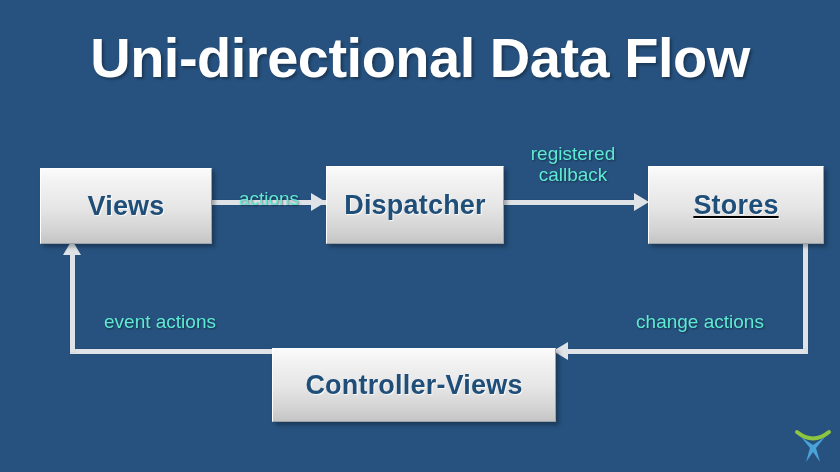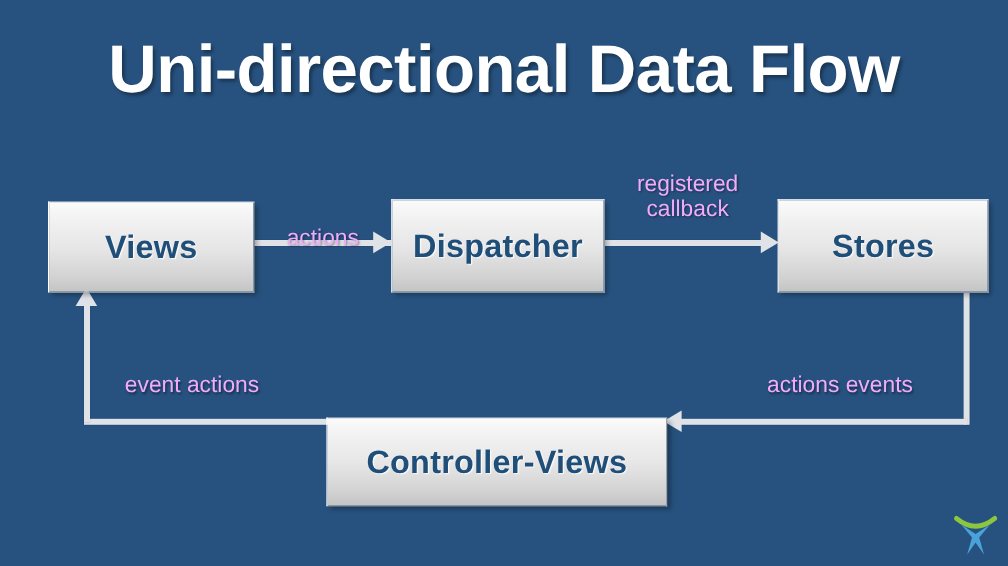--- a/index.html
+++ b/index.html
@@ -43,21 +43,21 @@
     color:#1f4e79;
     font-weight:bold;
     font-size:27px;
     letter-spacing:0.2px;
     text-shadow:1px 1px 1px rgba(255,255,255,0.85);
     white-space:nowrap;
   }
 
   #node-views        {left:40px;  top:168px; width:172px; height:76px;}
   #node-dispatcher   {left:326px; top:166px; width:178px; height:78px;}
-  #node-stores       {left:648px; top:166px; width:176px; height:78px;}
+  #node-stores       {left:648px; top:166px; width:176px; height:78px;text-decoration:underline;}
   #node-controller   {left:272px; top:316px; width:284px; height:74px;margin-top:32px;}
 
   
   .line{
     position:absolute;
     background:#dfe3e8;
     box-shadow:0 0 1px rgba(0,0,0,0.25);
   }
   .line.h{height:5px;}
   .line.v{width:5px;}
@@ -91,21 +91,21 @@
     border-bottom:15px solid #dfe3e8;
   }
   #arrow-actions   {left:311px;top:193px;}
   #arrow-callback  {left:634px;top:193px;}
   #arrow-change    {left:553px;top:342px;}
   #arrow-event     {left:63px;top:240px;}
 
   
   .label{
     position:absolute;
-    color:#f0abfc;
+    color:#5eead4;
     font-size:19px;
     line-height:1.12;
     text-align:center;
     text-shadow:1px 1px 2px rgba(0,0,0,0.45);
     white-space:pre-line;
   }
   #label-actions  {left:208px;top:168px;width:122px;margin-top:20px;}
   #label-callback {left:498px;top:143px;width:150px;}
   #label-change   {left:610px;top:311px;width:180px;}
   #label-event    {left:72px; top:311px;width:176px;}
@@ -128,21 +128,21 @@
   <div class="line v" id="line-event-v"></div>
 
   <div class="arrow right" id="arrow-actions"></div>
   <div class="arrow right" id="arrow-callback"></div>
   <div class="arrow left" id="arrow-change"></div>
   <div class="arrow up" id="arrow-event"></div>
 
   <div class="label" id="label-actions">actions</div>
   <div class="label" id="label-callback">registered
 callback</div>
-  <div class="label" id="label-change">actions events</div>
+  <div class="label" id="label-change">change actions</div>
   <div class="label" id="label-event">event actions</div>
 
   <div class="node" id="node-views">
     <span>Views</span>
   </div>
   <div class="node" id="node-dispatcher">
     <span>Dispatcher</span>
   </div>
   <div class="node" id="node-stores">
     <span>Stores</span>

